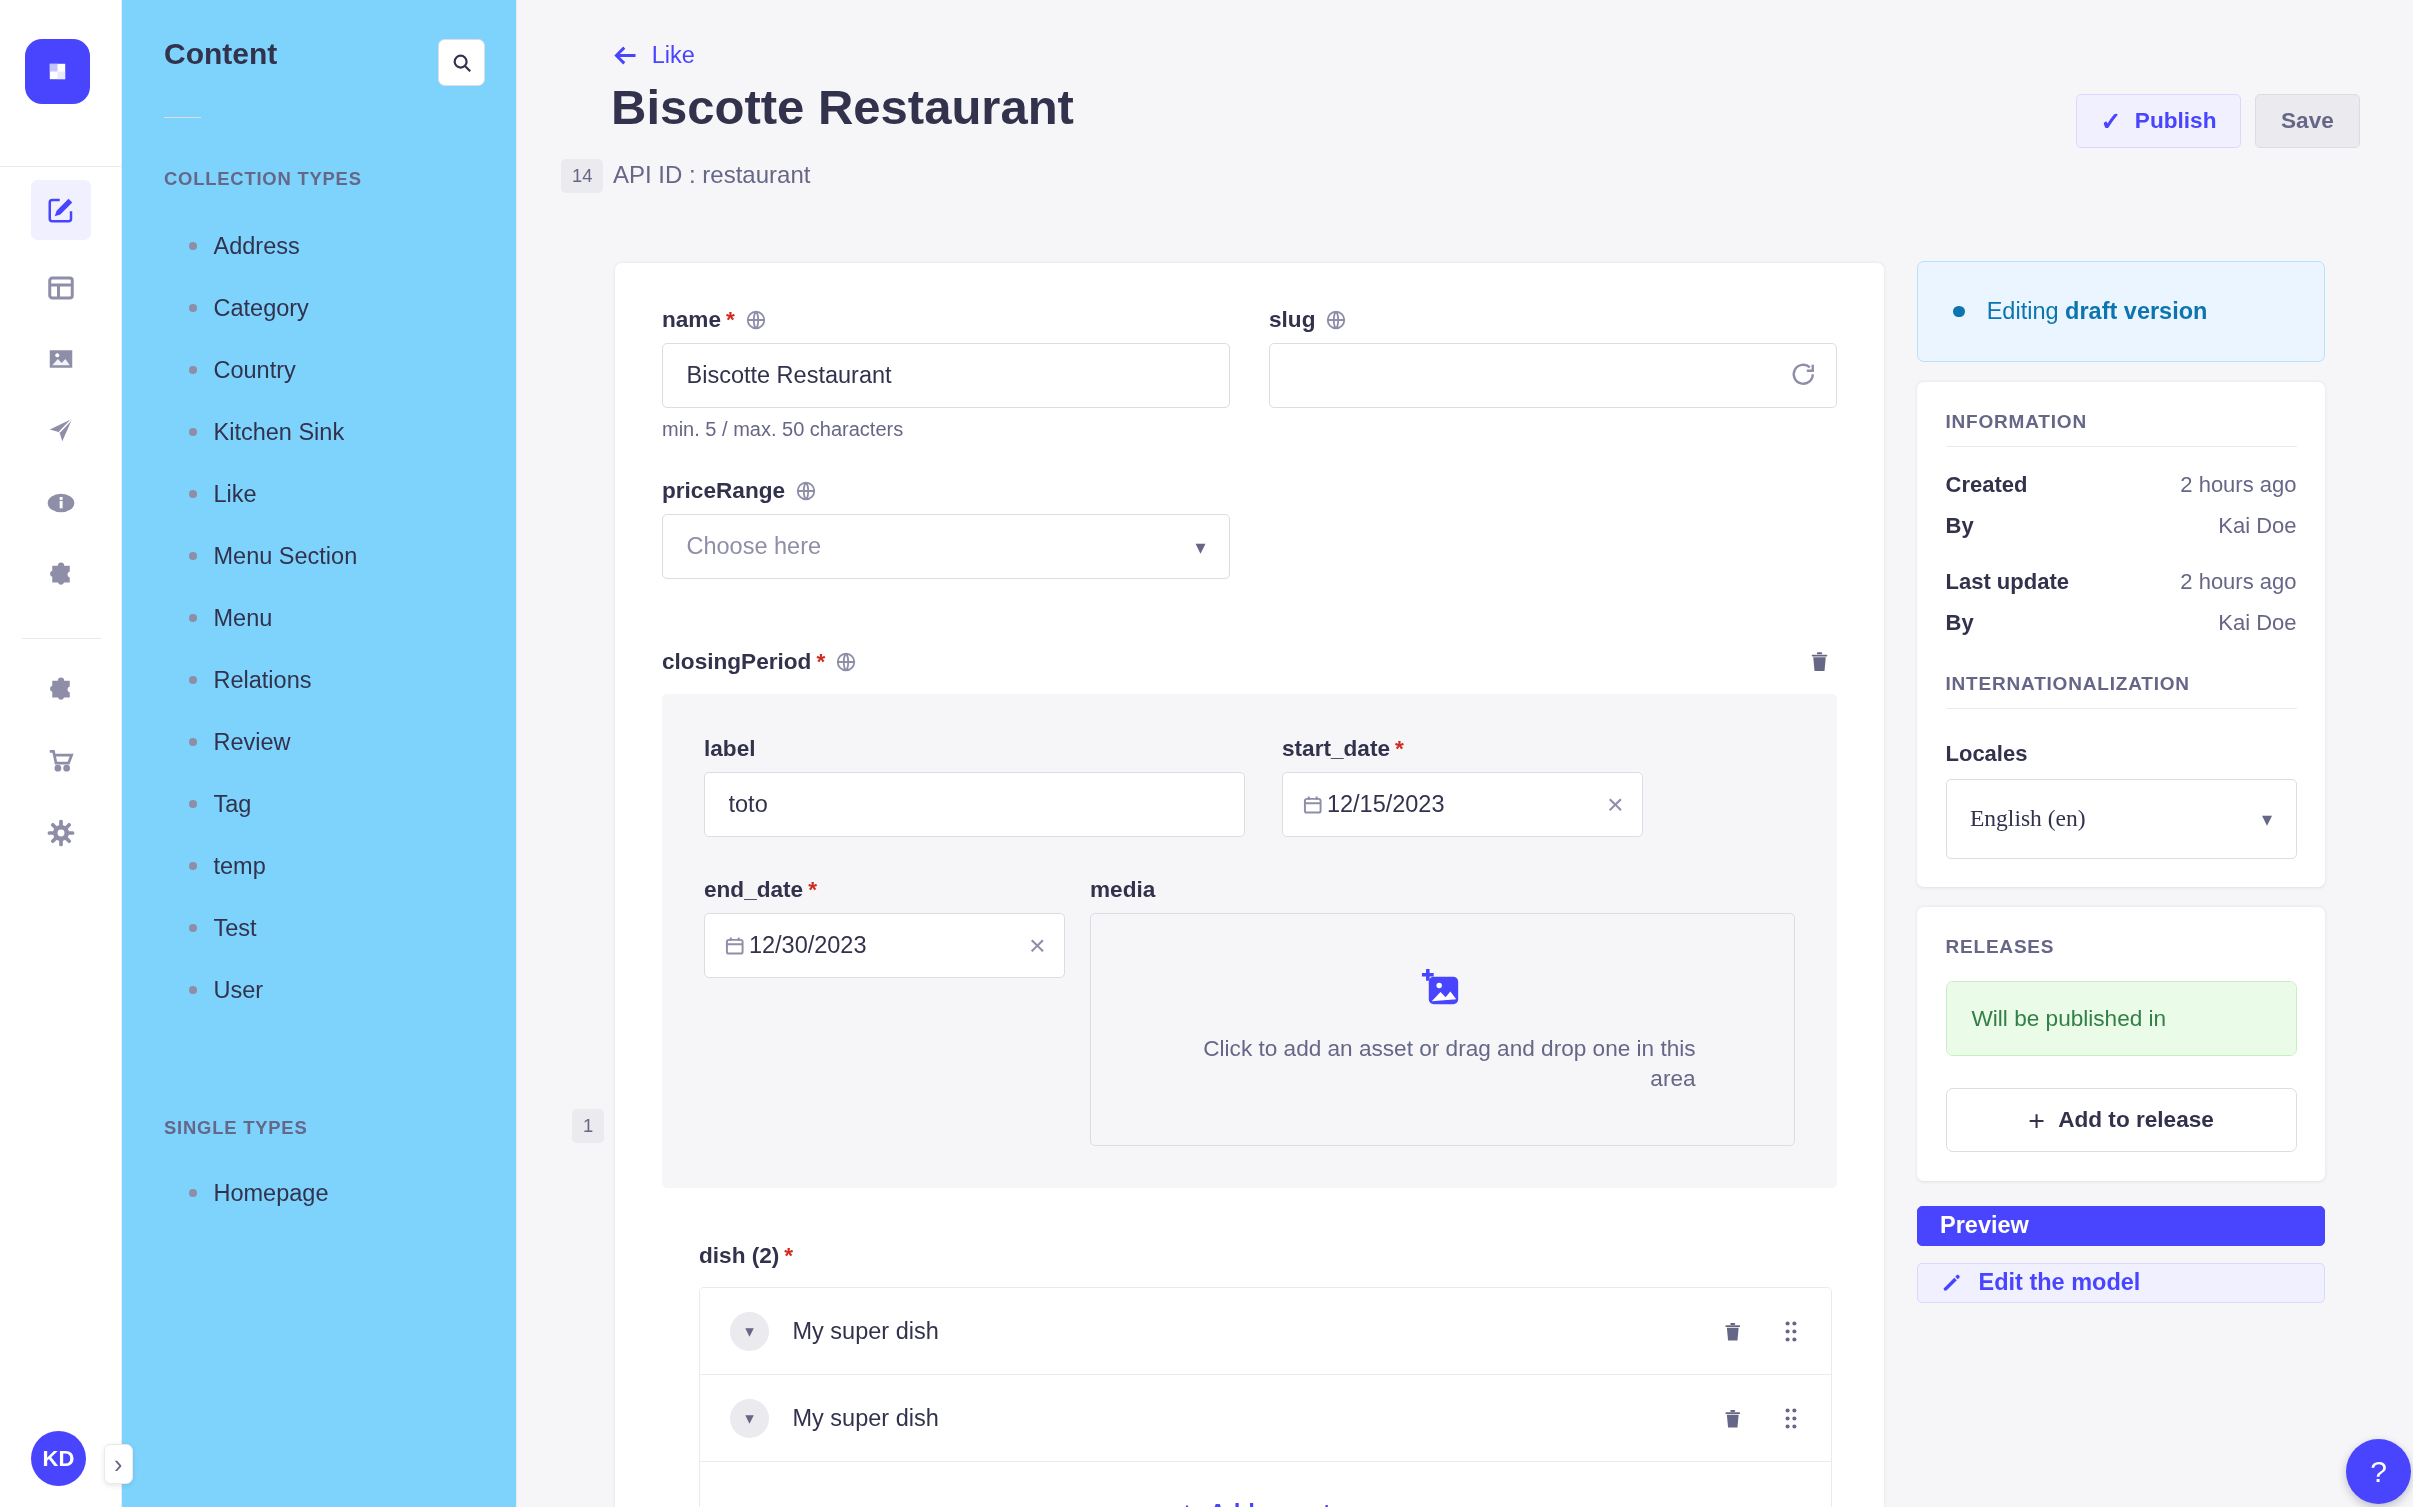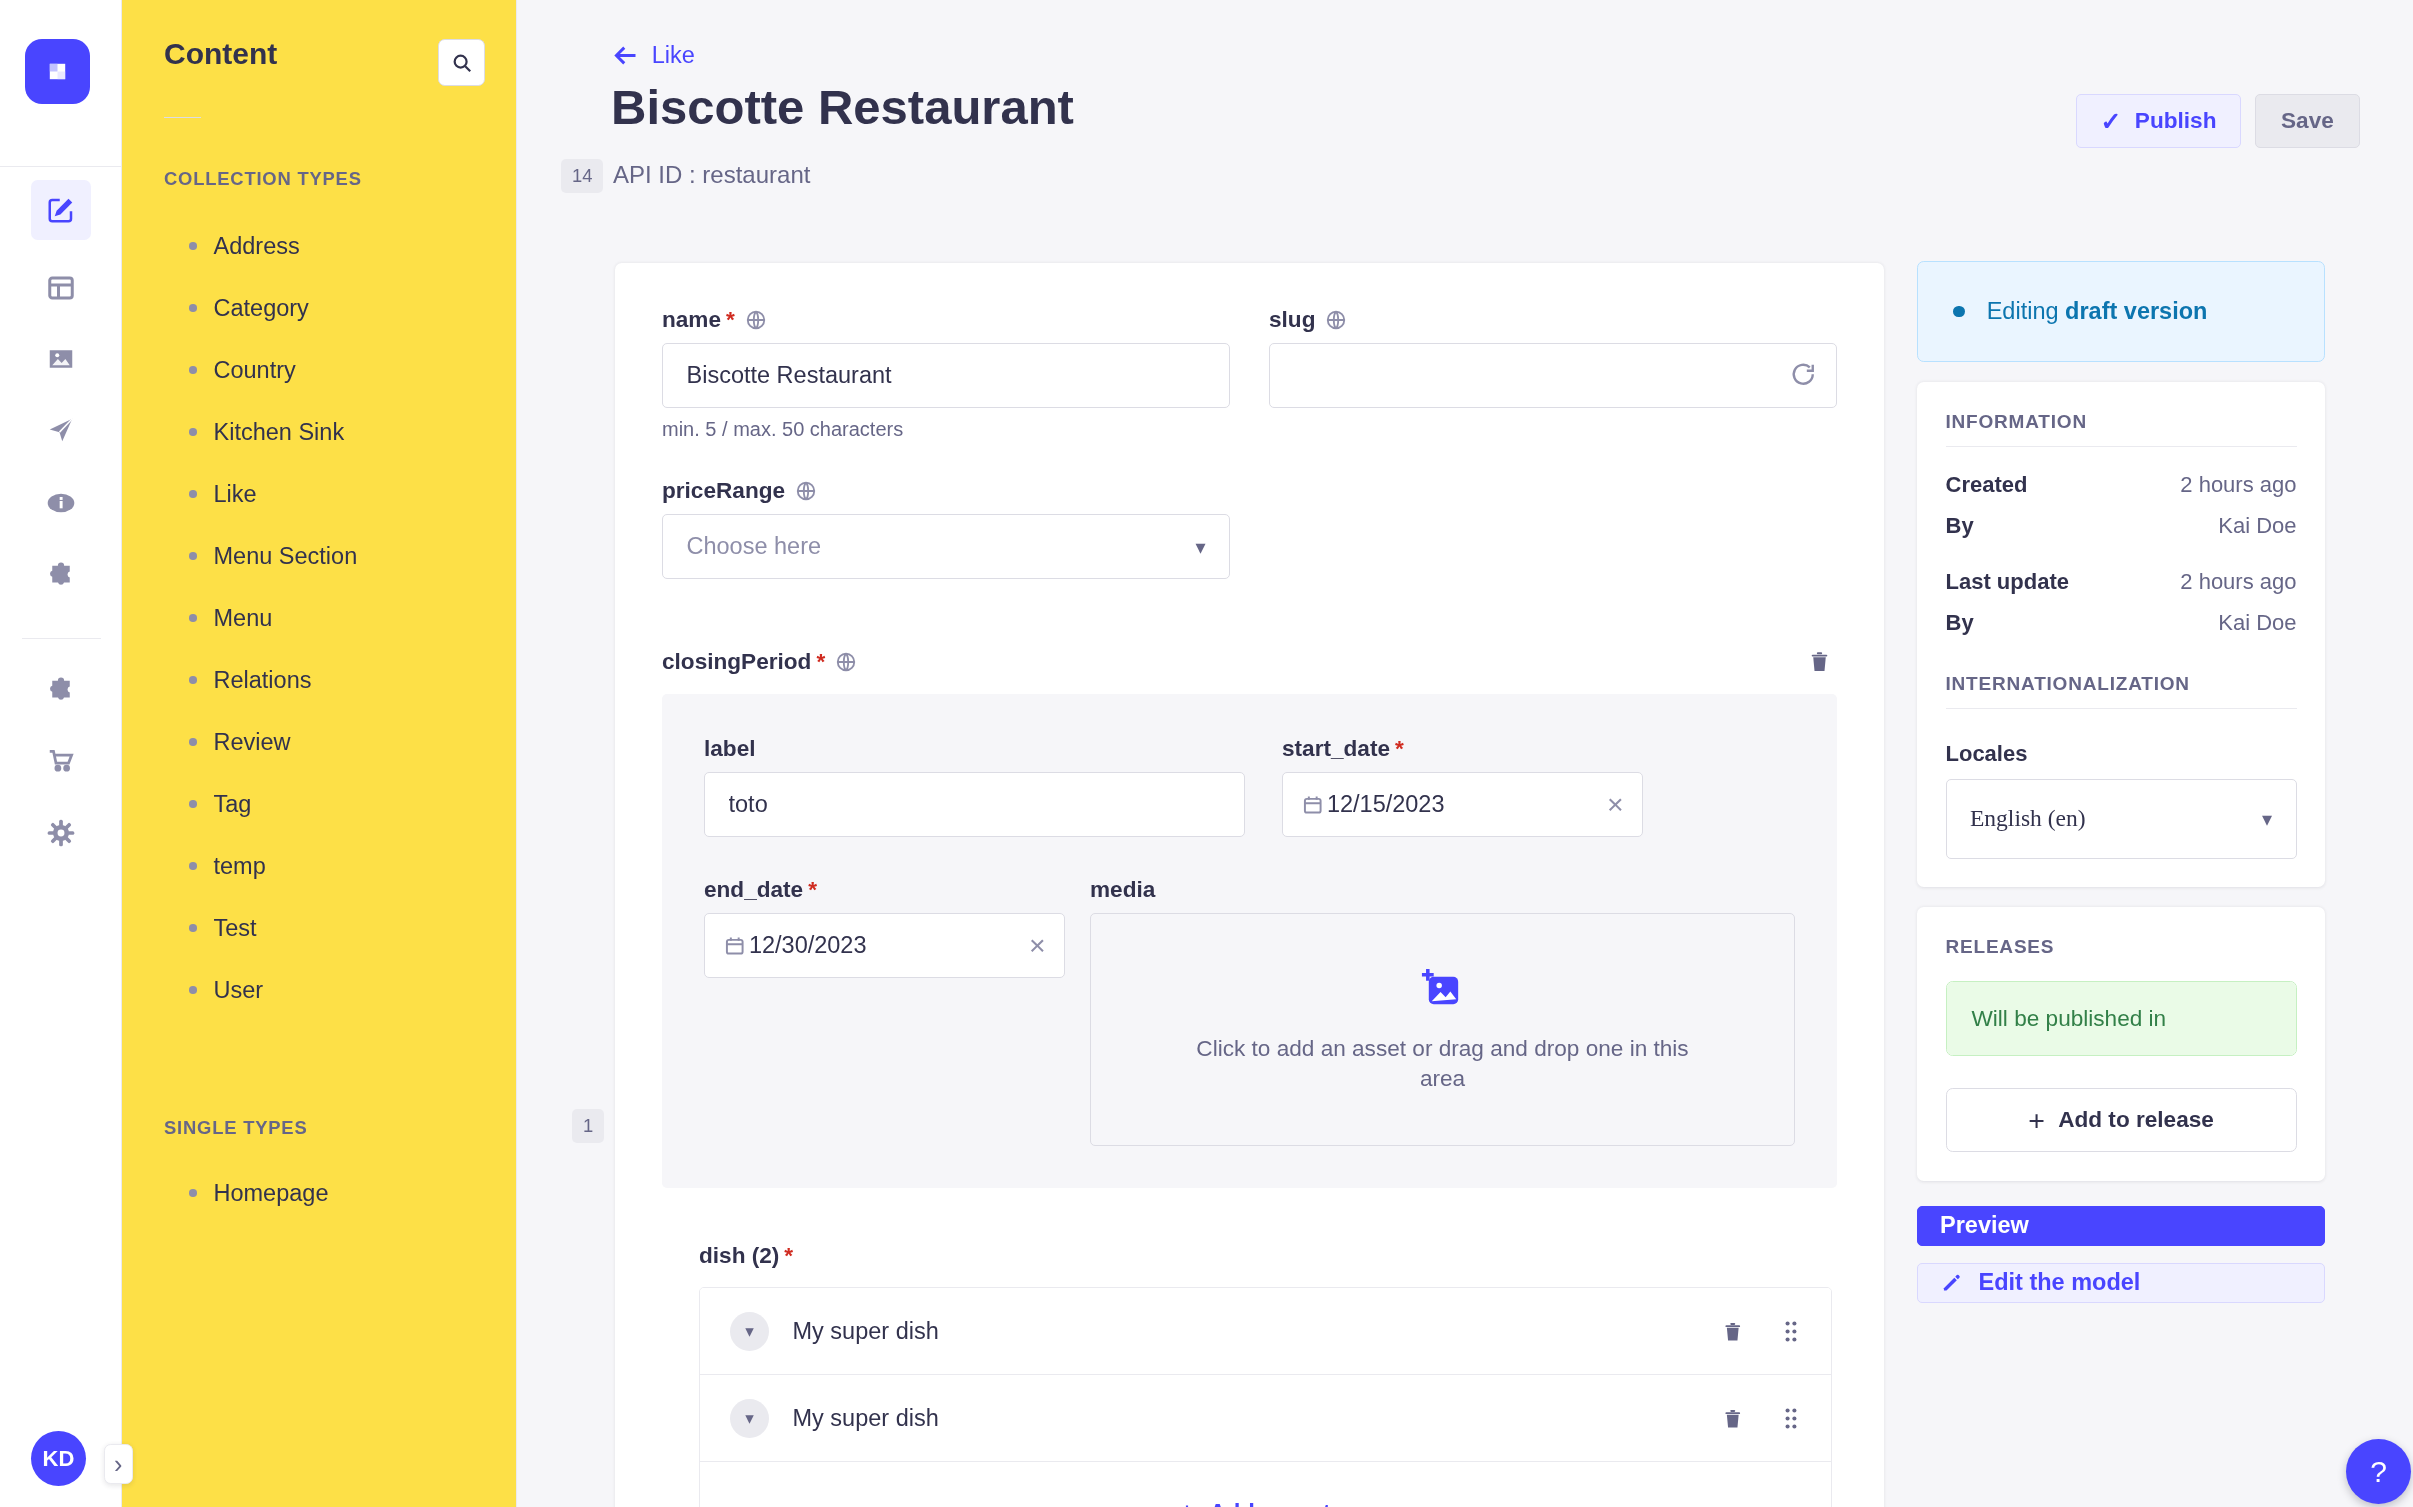--- a/index.html
+++ b/index.html
@@ -16,21 +16,21 @@
   .rail { position:absolute; left:0; top:0; width:122px; height:1508px; background:#ffffff; border-right:0.8px solid #eaeaef; z-index:5; }
   .logo { position:absolute; left:25px; top:39px; width:65px; height:65px; border-radius:17px; background:#4945ff; display:flex; align-items:center; justify-content:center; cursor:pointer; }
   .rail-divider { position:absolute; left:0; top:166px; width:122px; border-top:0.8px solid #eaeaef; }
   .rail-btn { position:absolute; left:31px; width:60px; height:60px; border-radius:6.7px; display:flex; align-items:center; justify-content:center; color:#8e8ea9; cursor:pointer; }
   .rail-btn.active { background:#f0f0ff; color:#4945ff; }
   .rail-sep { position:absolute; left:22px; width:79px; border-top:0.8px solid #eaeaef; }
   .avatar { position:absolute; left:31px; top:1431px; width:55px; height:55px; border-radius:50%; background:#4945ff; color:#fff; font-size:22px; font-weight:bold; display:flex; align-items:center; justify-content:center; cursor:pointer; }
   .expand-btn { position:absolute; left:104px; top:1444px; width:28.5px; height:40px; background:#fff; border:0.8px solid #eaeaef; border-radius:6.7px; box-shadow:0 1.7px 5px rgba(33,33,52,.1); display:flex; align-items:center; justify-content:center; color:#666687; font-size:25px; cursor:pointer; z-index:6; }
 
   
-  .subnav { position:absolute; left:122px; top:0; width:395px; height:1508px; background:#fde047; border-right:0.8px solid #eaeaef; }
+  .subnav { position:absolute; left:122px; top:0; width:395px; height:1508px; background:#7dd3fc; border-right:0.8px solid #eaeaef; }
   .subnav h1 { position:absolute; left:42px; top:37px; font-size:30px; font-weight:600; color:#32324d; }
   .search-btn { position:absolute; left:316px; top:39px; width:47px; height:47px; background:#fff; border:0.8px solid #dcdce4; border-radius:6.7px; display:flex; align-items:center; justify-content:center; color:#32324d; cursor:pointer; }
   .subnav-hr { position:absolute; left:42px; top:117px; width:37px; border-top:1.7px solid #dcdce4; }
   .group-label { position:absolute; left:42px; font-size:18.4px; font-weight:600; letter-spacing:0.8px; color:#666687; }
   .count-badge { position:absolute; font-size:18.4px; color:#666687; background:#eaeaef; border-radius:5px; padding:5.9px 11px; }
   .navlist { position:absolute; left:0; width:395px; list-style:none; }
   .navlist li { height:62px; display:flex; align-items:center; padding-left:67px; font-size:23.5px; color:#32324d; cursor:pointer; }
   .navlist li .bullet { width:7.5px; height:7.5px; border-radius:50%; background:#8e8ea9; margin-right:17px; flex:none; }
   .navlist li.active { background:#f0f0ff; border-right:4.2px solid #4945ff; color:#4945ff; font-weight:600; }
   .navlist li.active .bullet { background:#4945ff; }
@@ -62,21 +62,21 @@
   .component-panel { margin-top:15px; background:#f6f6f9; border-radius:5px; padding:42px; }
   .cp-rowA { display:flex; gap:37px; }
   .cp-label-col { width:541px; }
   .date-box { width:361px; }
   .date-input { height:65px; background:#fff; border:0.8px solid #dcdce4; border-radius:5px; display:flex; align-items:center; padding:0 18.4px; gap:2px; }
   .date-input .dval { font-size:23.5px; color:#32324d; }
   .date-input .clear { margin-left:auto; color:#8e8ea9; font-size:28.5px; line-height:1; cursor:pointer; }
   .cp-rowB { display:flex; margin-top:40px; }
   .media-col { margin-left:25px; flex:1; }
   .dropzone { height:233px; border:0.8px solid #dcdce4; border-radius:5px; display:flex; flex-direction:column; align-items:center; justify-content:center; gap:22px; cursor:pointer; }
-  .dropzone .dz-text { font-size:22.6px; color:#666687; width:72%; text-align:center; line-height:1.35; }
+  .dropzone .dz-text { font-size:22.6px; color:#666687; width:72%; text-align:right; line-height:1.35; }
   .dish-wrap { margin-left:37px; margin-right:5px; margin-top:55px; }
   .dish-list { margin-top:18.4px; border:0.8px solid #eaeaef; border-radius:5px; overflow:hidden; background:#fff; }
   .dish-row { height:87px; display:flex; align-items:center; padding:0 30px; border-bottom:0.8px solid #eaeaef; background:#fff; }
   .dish-toggle { width:39px; height:39px; border-radius:50%; background:#eaeaef; border:none; color:#666687; font-size:17px; display:flex; align-items:center; justify-content:center; cursor:pointer; flex:none; }
   .dish-title { margin-left:23.5px; font-size:23.5px; color:#32324d; }
   .dish-actions { margin-left:auto; display:flex; align-items:center; gap:32px; color:#666687; }
   .add-entry { height:102px; display:flex; align-items:center; justify-content:center; gap:13.4px; color:#4945ff; font-size:23.5px; font-weight:600; cursor:pointer; background:#fff; }
   .add-entry .plus { font-size:30px; font-weight:400; }
 
   

